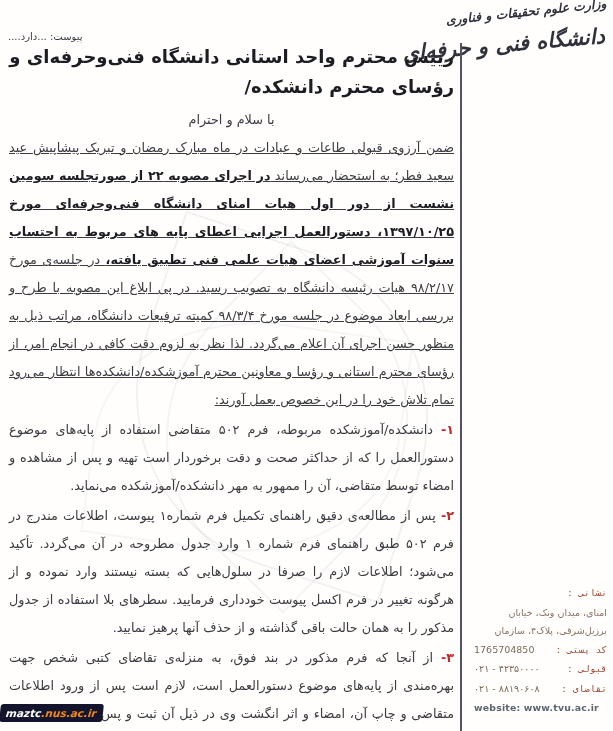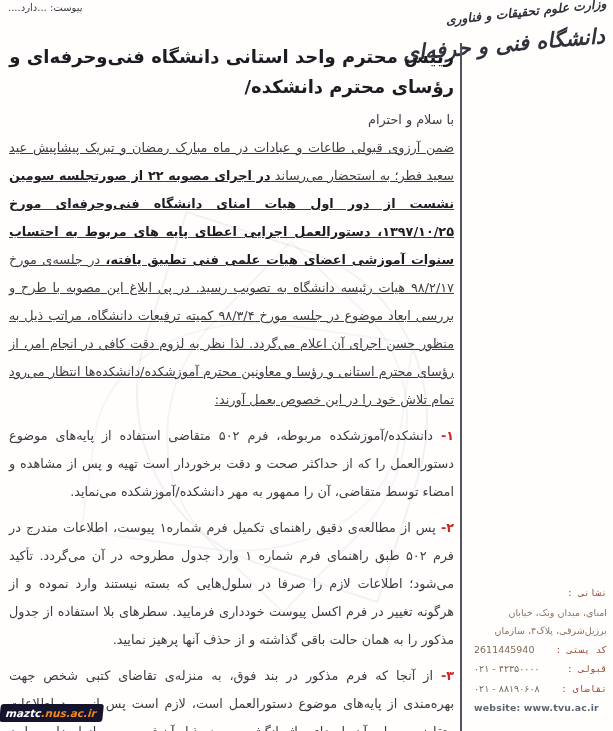--- a/index.html
+++ b/index.html
@@ -9,45 +9,45 @@
     font-family:"DejaVu Sans", sans-serif;
     color:#3c3c40;
   }
   
   .wm { position:absolute; border:2px solid rgba(110,110,125,0.09); pointer-events:none; }
   .wm1 { left:130px; top:250px; width:300px; height:310px; border-radius:0 58% 0 58%; transform:rotate(18deg); }
   .wm2 { left:160px; top:290px; width:250px; height:270px; border-radius:0 60% 0 60%; transform:rotate(44deg); border-color:rgba(110,110,125,0.07); }
   .wm3 { left:95px;  top:320px; width:300px; height:230px; border-radius:58% 0 58% 0; transform:rotate(8deg);  border-color:rgba(110,110,125,0.06); }
 
   .attachment {
-    position:absolute; top:2px; left:8px; direction:rtl;
+    position:absolute; top:31px; left:8px; direction:rtl;
     font-size:10px; color:#3a3a44; letter-spacing:0.3px;
   }
   .letterhead { position:absolute; top:0px; right:2px; width:170px; text-align:center; color:#31313b; direction:rtl; }
   .ministry {
     font-size:12.5px; font-weight:bold; font-style:italic;
     transform:rotate(-6deg); white-space:nowrap; margin-top:4px;
   }
   .university {
     font-size:21px; font-weight:bold; font-style:italic;
     transform:rotate(-5deg); white-space:nowrap; margin-top:12px; margin-right:6px;
   }
   .divider { position:absolute; top:43px; bottom:0; left:460px; width:2px; background:#53535f; }
 
   .content {
     position:absolute; top:42px; left:9px; width:445px;
     direction:rtl; text-align:justify;
     font-size:12.8px; line-height:28px;
   }
   .recipient { font-weight:bold; font-size:18px; line-height:30px; color:#1c1c22; text-align:right; margin-bottom:4px; }
   .recipient span { display:block; }
-  .salutation { line-height:28px; text-align:right; }
+  .salutation { line-height:28px; text-align:center; }
   .intro { margin:0;text-decoration:underline; }
   .b { font-weight:bold; color:#1c1c22; }
-  .item { margin-top:8px; }
+  .item { margin-top:2px; }
   .num { color:#c62828; font-weight:bold; }
 
   .contact {
     position:absolute; left:474px; top:585px; width:133px;
     direction:rtl; text-align:right;
     font-size:9.5px; line-height:18.5px; color:#8a7160;
   }
   .c-label { color:#9c4a35;font-family:Liberation Mono, monospace; }
   .c-row { display:flex; justify-content:space-between; align-items:baseline; }
   .c-val { direction:ltr; unicode-bidi:isolate; color:#7d6a58; }
@@ -92,21 +92,21 @@
     <div class="item"><span class="num">۲-</span> <span>پس از مطالعه‌ی دقیق راهنمای تکمیل فرم شماره۱ پیوست، اطلاعات مندرج در فرم ۵۰۲ طبق راهنمای فرم شماره ۱ وارد جدول مطروحه در آن می‌گردد. تأکید می‌شود؛ اطلاعات لازم را صرفا در سلول‌هایی که بسته نیستند وارد نموده و از هرگونه تغییر در فرم اکسل پیوست خودداری فرمایید. سطرهای بلا استفاده از جدول مذکور را به همان حالت باقی گذاشته و از حذف آنها پرهیز نمایید.</span></div>
     <div class="item"><span class="num">۳-</span> <span>از آنجا که فرم مذکور در بند فوق، به منزله‌ی تقاضای کتبی شخص جهت بهره‌مندی از پایه‌های موضوع دستورالعمل است، لازم است پس از ورود اطلاعات متقاضی و چاپ آن، امضاء و اثر انگشت وی در ذیل آن ثبت و پس از امضای معاون اداری‌مالی، معاون آموزشی و رئیس دانشکده/آموزشکده به امضای رییس دانشگاه</span></div>
   </div>
 
   <aside class="contact" dir="rtl">
     <div class="c-label">نشانی :</div>
     <div class="c-line">امنای، میدان ونک، خیابان</div>
     <div class="c-line">برزیل‌شرقی، پلاک۴، سازمان</div>
     <div class="c-row">
       <span class="c-label">کد پستی :</span>
-      <span class="c-val">2611445940</span>
+      <span class="c-val">1765704850</span>
     </div>
     <div class="c-row">
       <span class="c-label">قبولی :</span>
       <span class="c-val">۰۲۱ - ۴۲۳۵۰۰۰۰</span>
     </div>
     <div class="c-row">
       <span class="c-label">تقاضای :</span>
       <span class="c-val">۰۲۱ - ۸۸۱۹۰۶۰۸</span>
     </div>
     <div class="c-latin">website: www.tvu.ac.ir</div>

